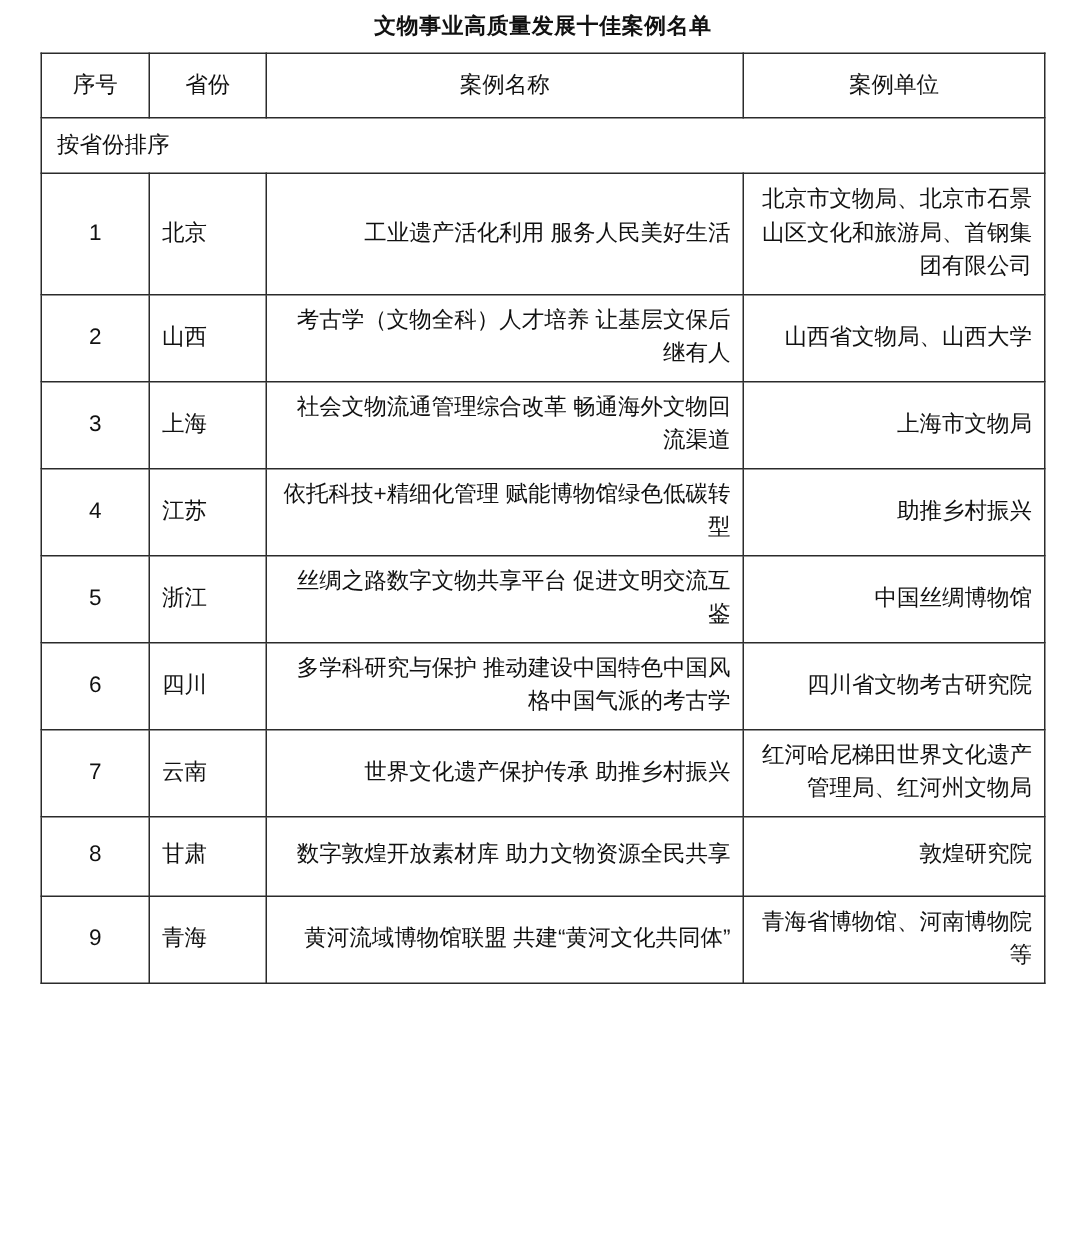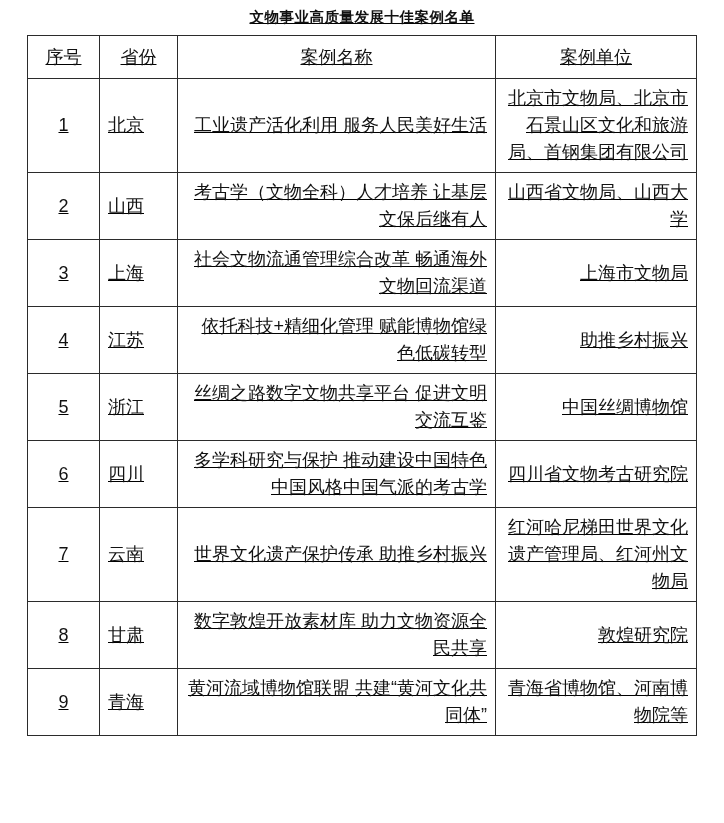--- a/index.html
+++ b/index.html
@@ -13,42 +13,41 @@
     font-family: "Liberation Sans", sans-serif;
     color: #000000;
     overflow: hidden;
   }
   .page {
     width: 724px;
     height: 815px;
     box-sizing: border-box;
     padding: 0;
     position: relative;
-    text-decoration: underline;
   }
   .doc-title {
     text-align: center;
     font-size: 14.5px;
     font-weight: bold;
     letter-spacing: 0.5px;
     padding-top: 8px;
     padding-bottom: 8px;
     color: #111;
   }
   table.case-table {
     border-collapse: collapse;
     width: 669px;
     margin: 0 auto;
     table-layout: fixed;
   }
   table.case-table td,
   table.case-table th {
     border: 1px solid #2b2b2b;
     padding: 6px 8px;
-    font-size: 18px;
+    font-size: 15px;
     line-height: 1.5;
     vertical-align: middle;
     color: #111;
     font-weight: normal;
   }
   thead th {
     text-align: center;
     font-weight: bold;
     font-size: 14px;
     height: 30px;
@@ -89,20 +88,23 @@
     </colgroup>
     <thead>
       <tr>
         <th>序号</th>
         <th>省份</th>
         <th>案例名称</th>
         <th>案例单位</th>
       </tr>
     </thead>
     <tbody>
+      <tr class="group-row">
+        <td colspan="4">按省份排序</td>
+      </tr>
 
       <tr class="data-row">
         <td class="c-no">1</td>
         <td class="c-prov">北京</td>
         <td class="c-name">工业遗产活化利用  服务人民美好生活</td>
         <td class="c-unit">北京市文物局、北京市石景山区文化和旅游局、首钢集团有限公司</td>
       </tr>
 
       <tr class="data-row">
         <td class="c-no">2</td>

